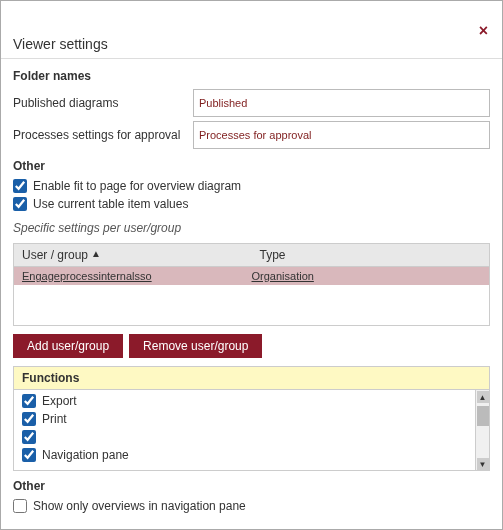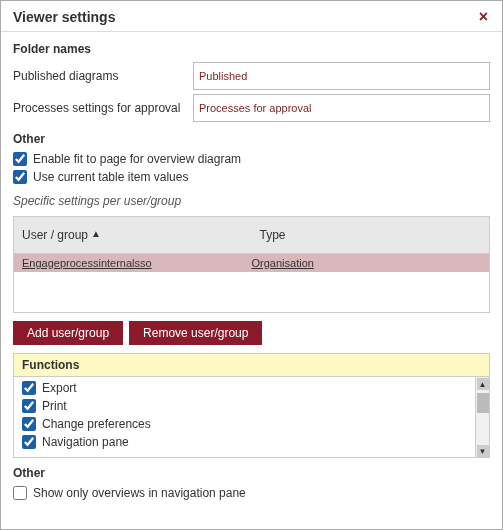--- a/index.html
+++ b/index.html
@@ -19,22 +19,23 @@
     .title-bar {
       background: #fff;
       padding: 8px 12px 6px 12px;
       display: flex;
       justify-content: space-between;
       align-items: center;
       border-bottom: 1px solid #ddd;
     }
     .title-bar h1 {
       font-size: 14px;
-      font-weight: bold;
-      color: #333;
+      font-weight: normal;
+      color: #333;
+      margin-top: 27px;
     }
     .close-btn {
       color: #8b1a2a;
       font-size: 16px;
       cursor: pointer;
       font-weight: bold;
       line-height: 1;
       background: none;
       border: none;
       padding: 0 2px;
@@ -91,21 +92,21 @@
     .specific-section {
       margin-top: 10px;
     }
     .table-header {
       display: flex;
       background: #e8e8e8;
       border: 1px solid #ccc;
       border-bottom: none;
     }
     .table-header-cell {
-      padding: 11px 8px;
+      padding: 4px 8px;
       font-size: 12px;
       color: #333;
       display: flex;
       align-items: flex-start;
       gap: 3px;
     }
     .col-user { flex: 1; }
     .col-type { flex: 1; }
     .sort-arrow {
       font-size: 10px;
@@ -279,21 +280,20 @@
           <div class="checkbox-row">
             <input type="checkbox" class="checkbox-blue" checked="" style="">
             <span>Export</span>
           </div>
           <div class="checkbox-row">
             <input type="checkbox" class="checkbox-blue" checked="" style="">
             <span>Print</span>
           </div>
           <div class="checkbox-row">
             <input type="checkbox" class="checkbox-blue" checked="" style="">
-            <span>Change preferences</span>
           </div>
           <div class="checkbox-row">
             <input type="checkbox" class="checkbox-blue" checked="" style="">
             <span>Navigation pane</span>
           </div>
         </div>
         <div class="scrollbar">
           <div class="scroll-up">▲</div>
           <div class="scroll-thumb"></div>
           <div class="scroll-down">▼</div>

